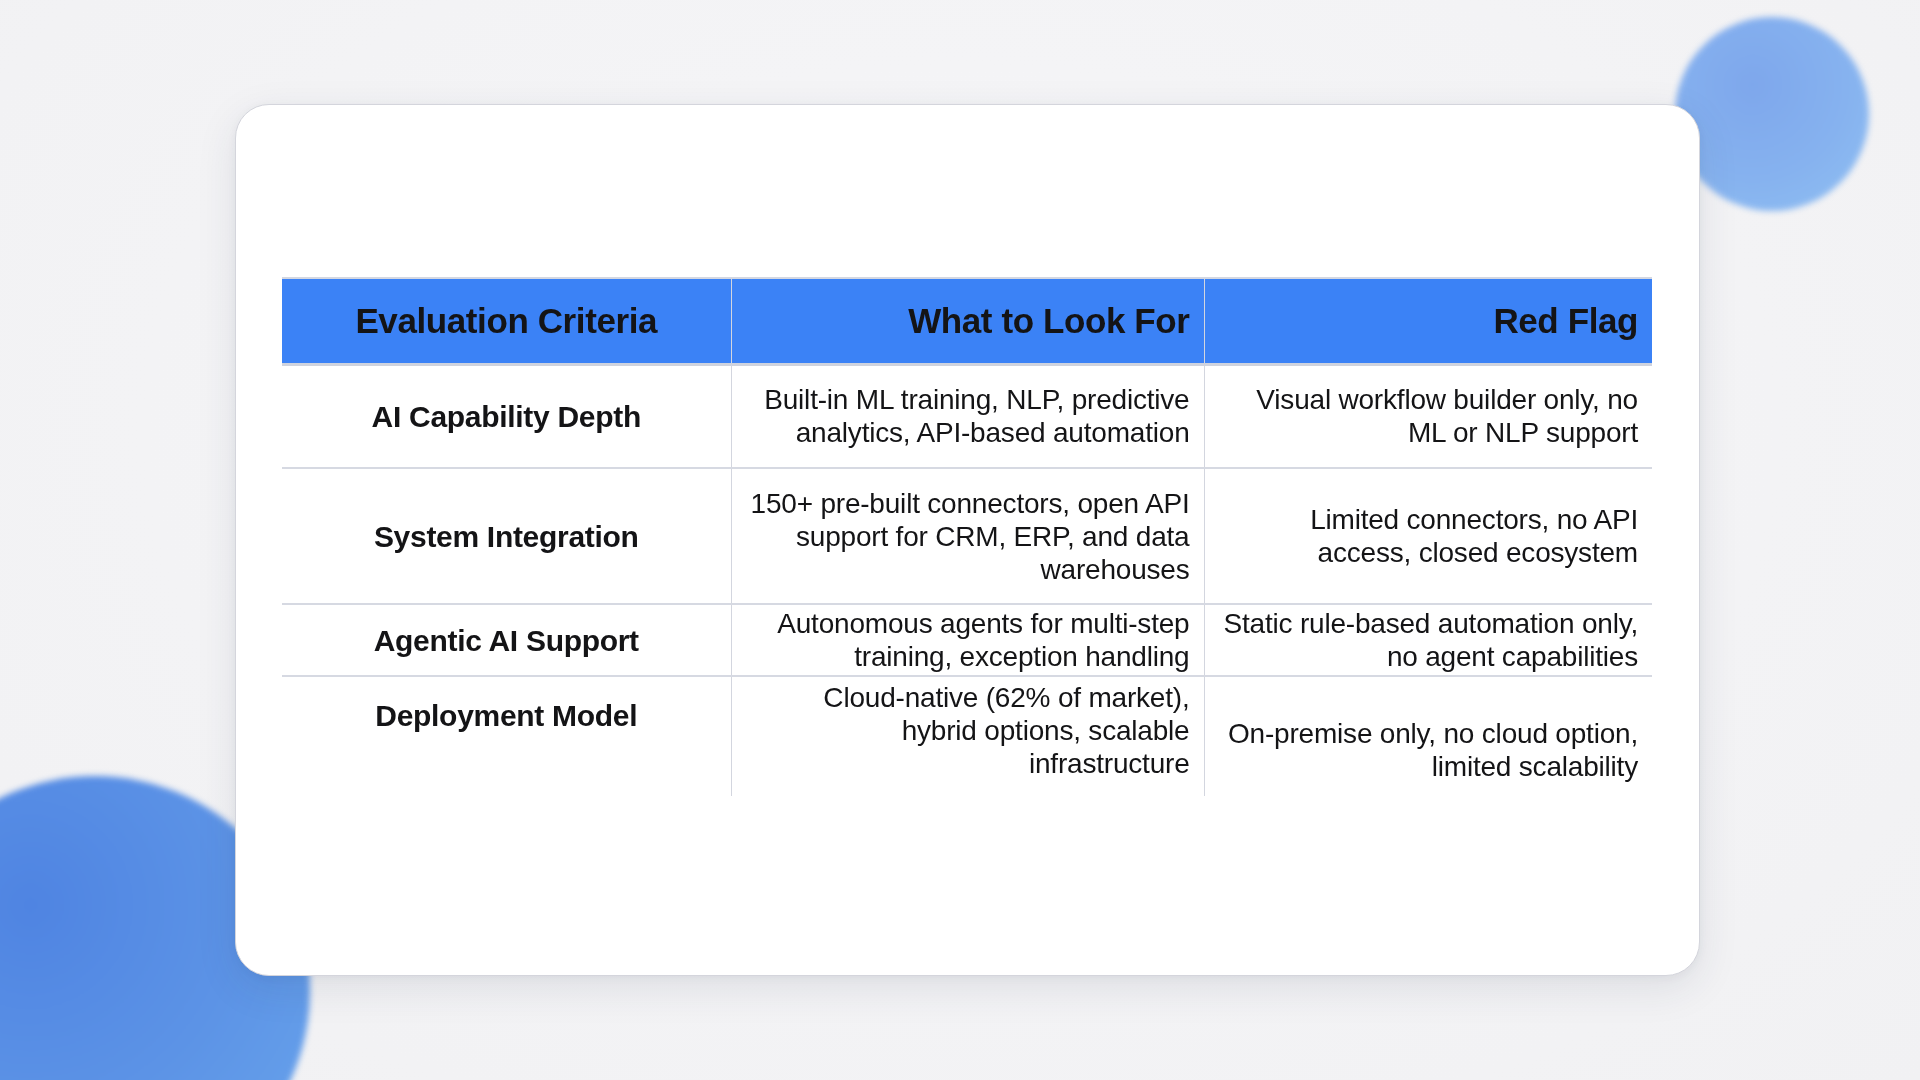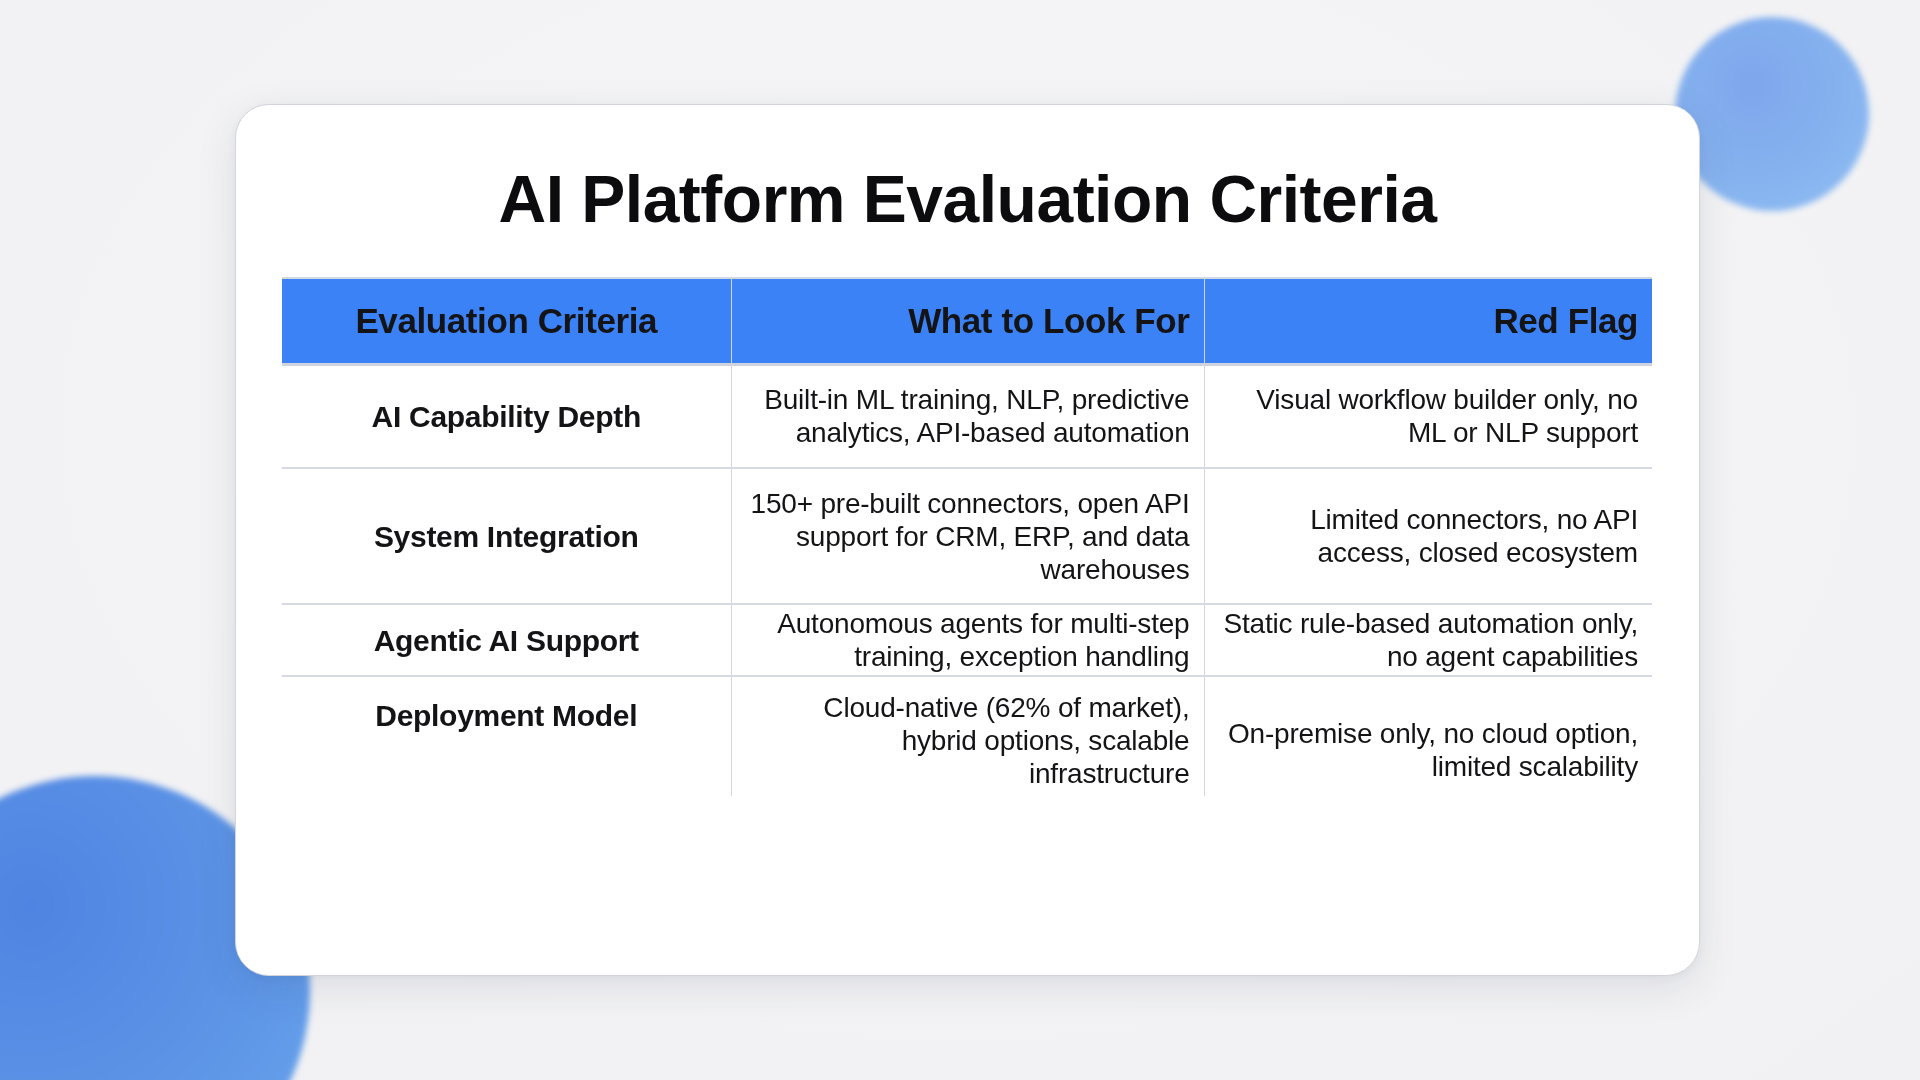--- a/index.html
+++ b/index.html
@@ -108,33 +108,32 @@
   tbody td.crit {
     font-size: 30px;
     font-weight: 700;
     letter-spacing: -0.3px;
   }
   tbody tr.r1 td { height: 104px; }
   tbody tr.r2 td { height: 102px; }
   tbody tr.r3 td { height: 136px; }
   tbody tr.r4 td { height: 72px; }
   tbody tr.r5 td { height: 120px; border-bottom: none; vertical-align: top; }
-  tbody tr.r5 td .cellpad { display: block; padding-top: 14px; }
+  tbody tr.r5 td .cellpad { display: block; padding-top: 4px; }
   tbody tr.r5 td.crit .cellpad { padding-top: 22px; }
   tbody tr.r5 td.flag .cellpad { padding-top: 40px; }
 </style>
 </head>
 <body>
 
 <div class="stage">
   <div class="blob blob-tr"></div>
   <div class="blob blob-bl"></div>
 
   <div class="card">
-    <h1 class="title">AI Platform Evaluation Criteria</h1>
 
     <div class="table-wrap">
       <table>
         <colgroup>
           <col class="c1">
             <col class="c2">
             <col class="c3">
         </colgroup>
         <thead>
           <tr>

